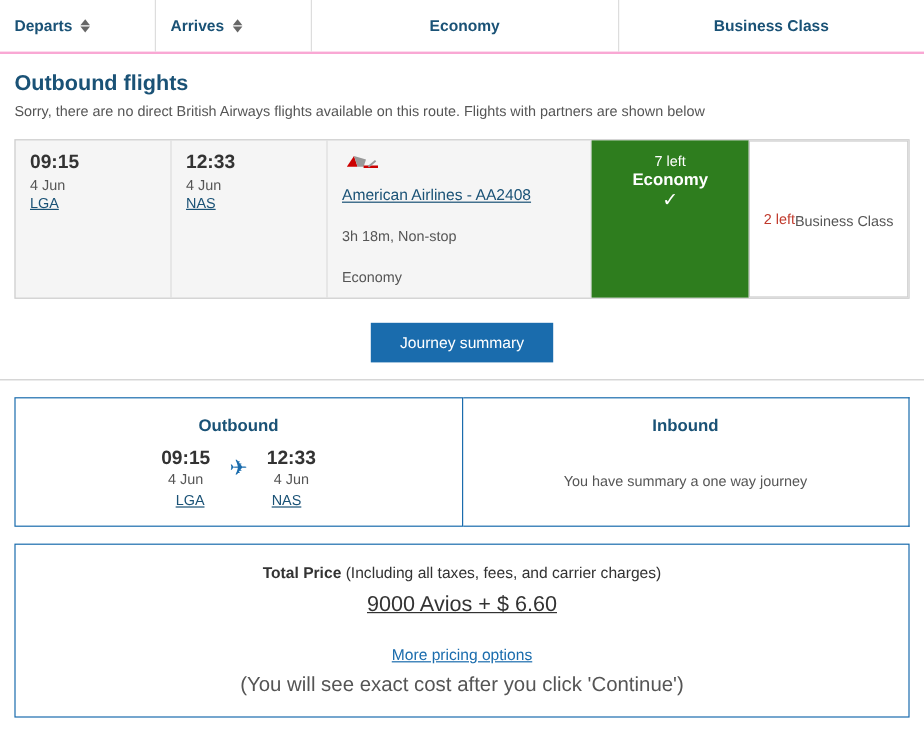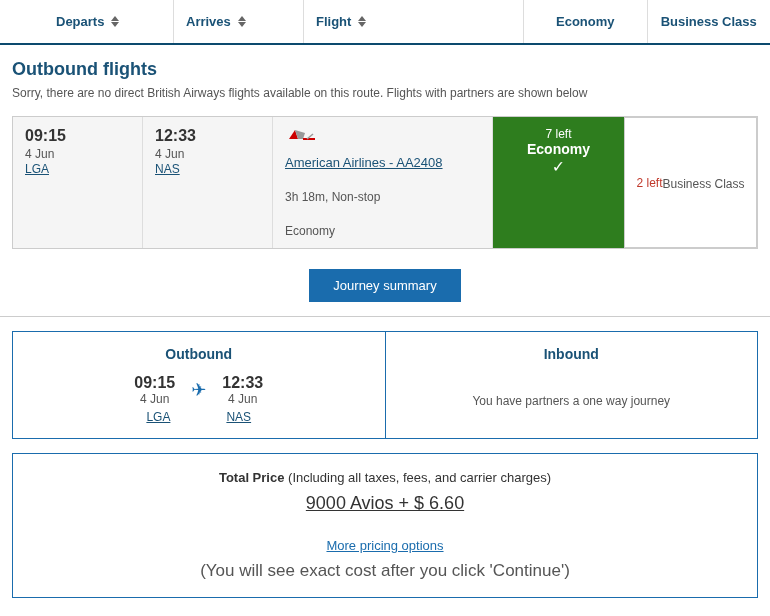--- a/index.html
+++ b/index.html
@@ -1,23 +1,22 @@
 <!DOCTYPE html>
 <html><head>
   <meta charset="utf-8">
   <style>
     * { box-sizing: border-box; margin: 0; padding: 0; }
     body { font-family: Arial, sans-serif; font-size: 13px; color: #333; background: #fff; width: 770px; }
 
     
     .table-header {
       display: flex;
-      border-bottom: 2px solid #0c4a6e;
+      border-bottom: 2px solid #f9a8d4;
       background: #fff;
-      padding-left: 44px;
     }
     .table-header .col {
       padding: 14px 12px;
       font-weight: bold;
       color: #1a5276;
       display: flex;
       align-items: center;
       gap: 4px;
     }
     .col-departs { width: 130px; border-right: 1px solid #ddd; }
@@ -207,27 +206,20 @@
 <div class="table-header">
   <div class="col col-departs">
     <span>Departs</span>
     <span class="sort-icon">
         <span class="up"></span>
         <span class="down"></span>
       </span>
   </div>
   <div class="col col-arrives">
     <span>Arrives</span>
-    <span class="sort-icon">
-        <span class="up"></span>
-        <span class="down"></span>
-      </span>
-  </div>
-  <div class="col col-flight">
-    <span>Flight</span>
     <span class="sort-icon">
         <span class="up"></span>
         <span class="down"></span>
       </span>
   </div>
   <div class="col col-economy">
     <span>Economy</span>
   </div>
   <div class="col col-business">
     <span>Business Class</span>
@@ -293,21 +285,21 @@
         <div class="panel-date">4 Jun</div>
       </div>
     </div>
     <div class="panel-airports">
       <a class="panel-airport-link">LGA</a>
       <a class="panel-airport-link">NAS</a>
     </div>
   </div>
   <div class="journey-panel">
     <div class="panel-title">Inbound</div>
-    <div class="inbound-msg">You have partners a one way journey</div>
+    <div class="inbound-msg">You have summary a one way journey</div>
   </div>
 </div>
 
 <div class="price-panel">
   <div class="price-label">
     <strong>Total Price</strong><span> (Including all taxes, fees, and carrier charges)</span>
   </div>
   <div class="price-value">9000 Avios + $ 6.60</div>
   <a class="more-pricing">More pricing options</a>
   <div class="price-note">(You will see exact cost after you click 'Continue')</div>

